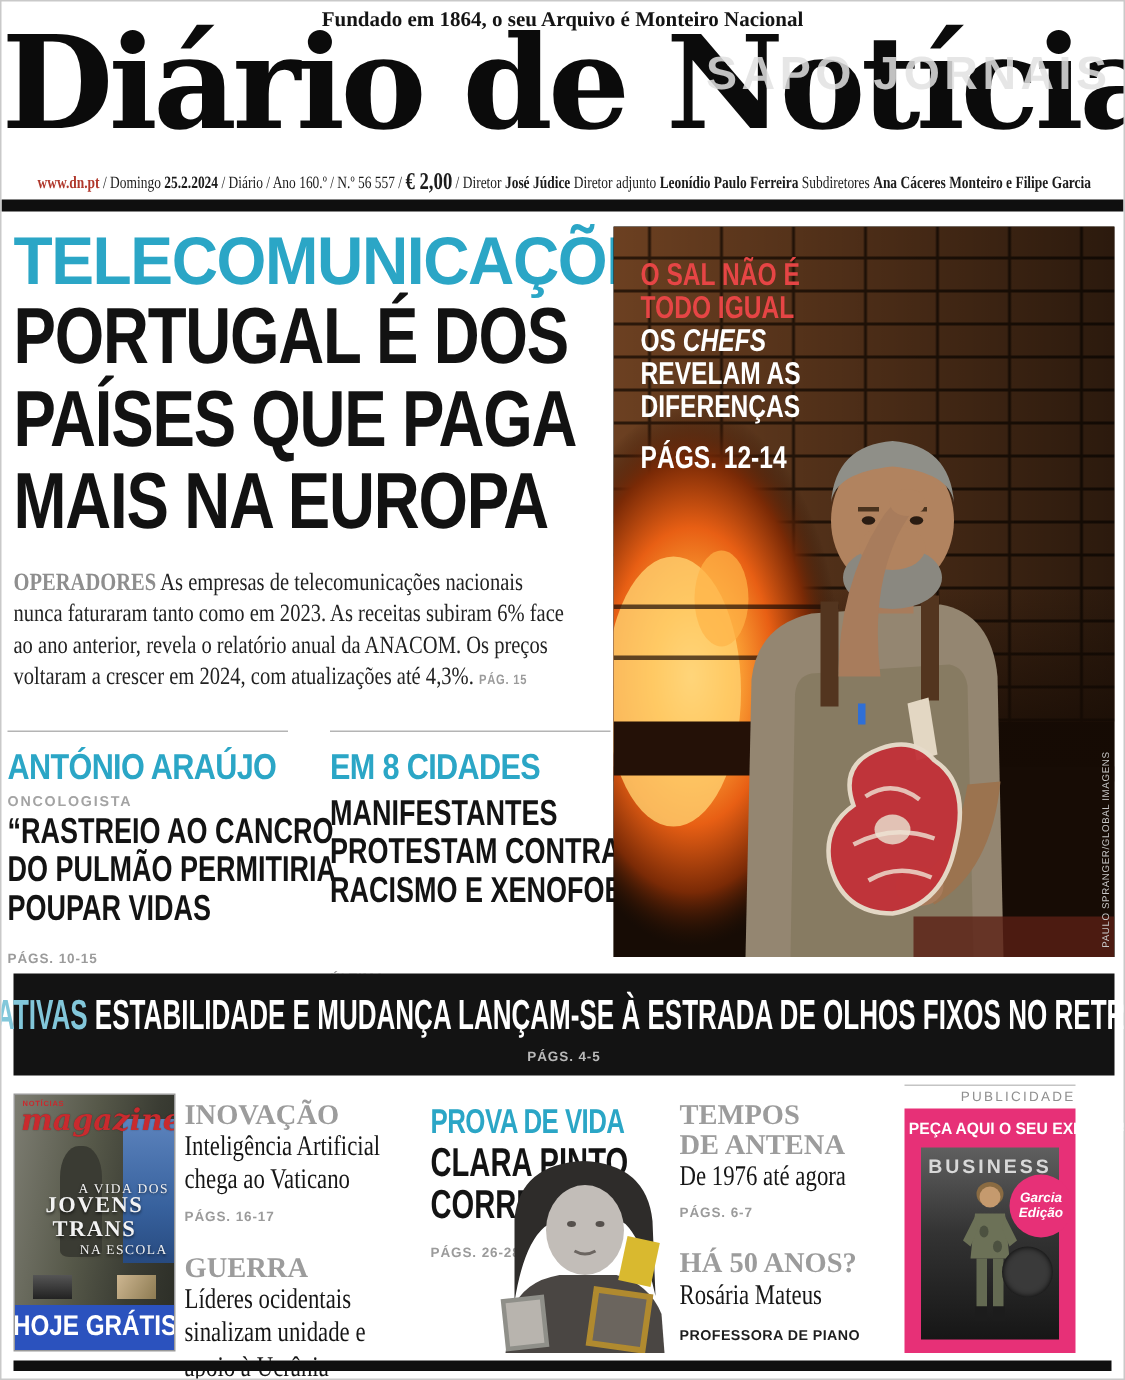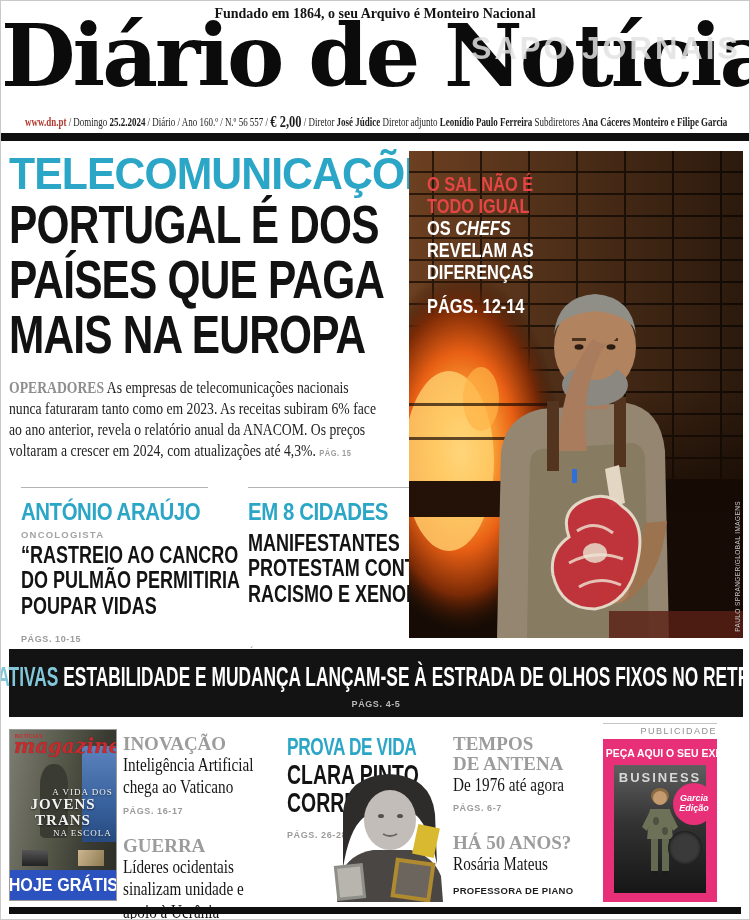--- a/index.html
+++ b/index.html
@@ -29,21 +29,21 @@
 
   
   .lead{position:absolute;left:8px;top:150px;width:398px;}
   .lead-kicker{font-weight:bold;font-size:45px;line-height:1.02;letter-spacing:-1px;transform:scaleX(.95);}
   .lead-hl div{font-weight:bold;font-size:53px;line-height:1.04;letter-spacing:-1px;color:#121212;transform:scaleX(.8);}
   .deck{margin-top:15px;font-family:"Liberation Serif",serif;font-size:16.5px;line-height:21px;color:#222;}
   .deck div{transform:scaleX(.83);}
   .deck .label{font-weight:bold;color:#8e8e8e;}
 
   
-  .subrow{position:absolute;left:20px;top:486px;width:398px;display:flex;gap:40px;}
+  .subrow{position:absolute;left:4px;top:486px;width:398px;display:flex;gap:28px;}
   .sub{width:187px;border-top:1px solid #b4b4b4;padding-top:10px;}
   .sub-kicker{font-weight:bold;font-size:24px;letter-spacing:-.5px;transform:scaleX(.85);}
   .sub-role{margin-top:3px;font-weight:bold;font-size:9.5px;letter-spacing:1.2px;color:#a3a3a3;}
   .sub-hl{margin-top:2px;}
   .sub-hl div{font-weight:bold;font-size:24px;line-height:1.06;color:#131313;transform:scaleX(.75);}
   .sub .pageref{display:block;margin-top:16px;}
 
   
   .photo{position:absolute;left:408px;top:150px;width:334px;height:487px;background:#1c1008;overflow:hidden;}
   .photo svg{position:absolute;inset:0;}

